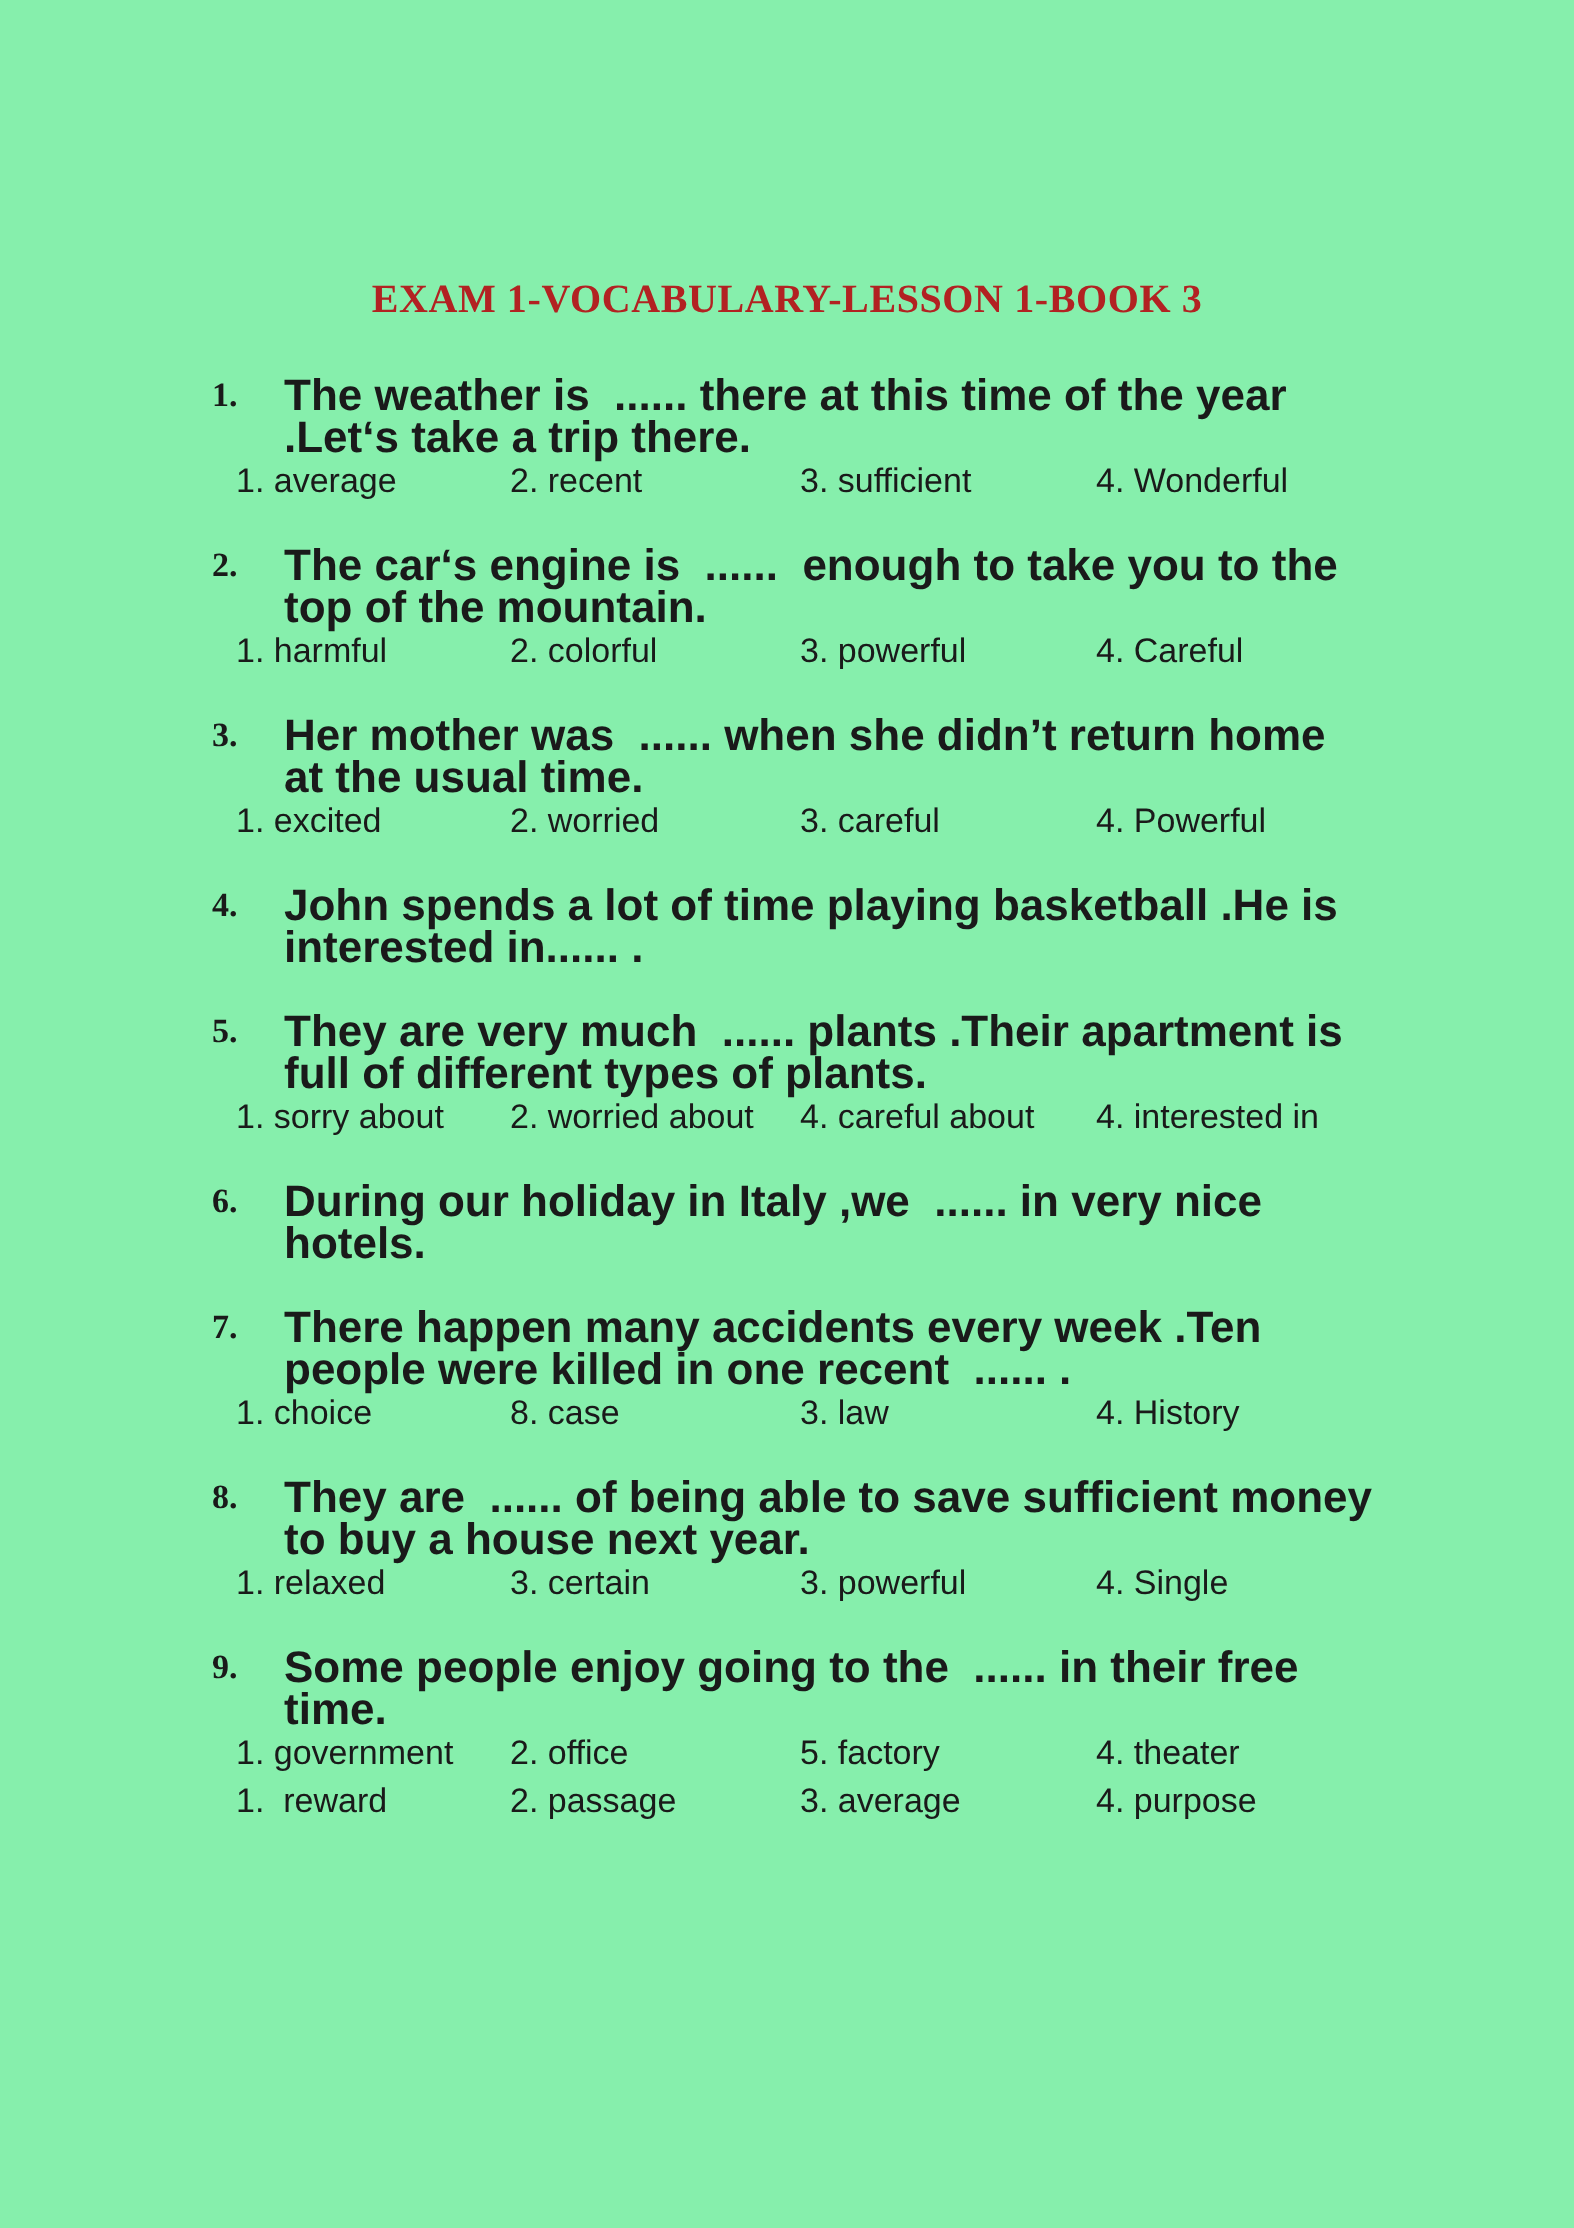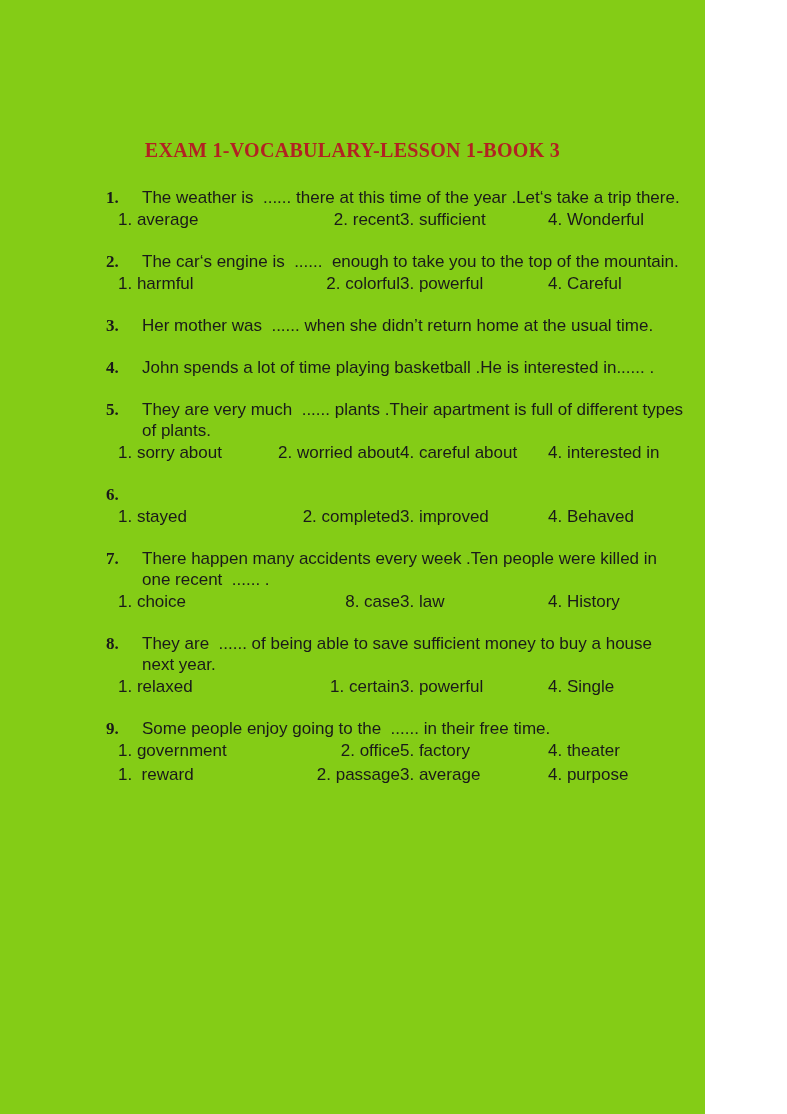--- a/index.html
+++ b/index.html
@@ -3,21 +3,21 @@
 <meta charset="utf-8">
 <style>
   html, body { margin: 0; padding: 0; }
   body {
     width: 787px; height: 1114px;
     background: #ffffff;
     font-family: "Liberation Sans", sans-serif;
     color: #1a1a1a;
     overflow: hidden;
   }
-  .page { position: relative; width: 705px; height: 1114px; background: #84cc16; }
+  .page { position: relative; width: 787px; height: 1114px; background: #86efac; }
   .title {
     margin: 0;
     padding-top: 138px;
     margin-bottom: 25px;
     text-align: center;
     font-family: "Liberation Serif", serif;
     font-weight: bold;
     font-size: 20px;
     line-height: 24px;
     letter-spacing: 0.3px;
@@ -29,36 +29,36 @@
   .q-row { display: flex; align-items: flex-start; }
   .q-num {
     font-family: "Liberation Serif", serif;
     font-weight: bold;
     font-size: 17px;
     line-height: 21px;
     width: 36px;
     flex-shrink: 0;
   }
   .q-text {
-    font-weight: normal;
-    font-size: 17px;
+    font-weight: bold;
+    font-size: 22px;
     line-height: 21px;
     max-width: 545px;
     white-space: pre-wrap;
   }
   .options {
     display: flex;
     margin-left: 12px;
     margin-top: 1px;
     font-size: 17px;
     line-height: 21px;
     white-space: pre;
   }
   .opt1 { width: 137px; flex-shrink: 0; }
-  .opt2 { width: 145px; flex-shrink: 0; text-align: right; }
+  .opt2 { width: 145px; flex-shrink: 0; }
   .opt3 { width: 148px; flex-shrink: 0; }
   .opt4 { flex: 1; }
 </style>
 </head>
 <body>
 
 <div class="page">
   <h1 class="title">EXAM 1-VOCABULARY-LESSON 1-BOOK 3</h1>
 
   <div class="questions">
@@ -87,20 +87,26 @@
         <span class="opt3">3. powerful</span>
         <span class="opt4">4. Careful</span>
       </div>
     </div>
 
     <div class="question">
       <div class="q-row">
         <span class="q-num">3.</span>
         <span class="q-text">Her mother was  ...... when she didn’t return home at the usual time.</span>
       </div>
+      <div class="options">
+        <span class="opt1">1. excited</span>
+        <span class="opt2">2. worried</span>
+        <span class="opt3">3. careful</span>
+        <span class="opt4">4. Powerful</span>
+      </div>
     </div>
 
     <div class="question">
       <div class="q-row">
         <span class="q-num">4.</span>
         <span class="q-text">John spends a lot of time playing basketball .He is interested in...... .</span>
       </div>
     </div>
 
     <div class="question">
@@ -112,26 +118,21 @@
         <span class="opt1">1. sorry about</span>
         <span class="opt2">2. worried about</span>
         <span class="opt3">4. careful about</span>
         <span class="opt4">4. interested in</span>
       </div>
     </div>
 
     <div class="question">
       <div class="q-row">
         <span class="q-num">6.</span>
-      </div>
-      <div class="options">
-        <span class="opt1">1. stayed</span>
-        <span class="opt2">2. completed</span>
-        <span class="opt3">3. improved</span>
-        <span class="opt4">4. Behaved</span>
+        <span class="q-text">During our holiday in Italy ,we  ...... in very nice hotels.</span>
       </div>
     </div>
 
     <div class="question">
       <div class="q-row">
         <span class="q-num">7.</span>
         <span class="q-text">There happen many accidents every week .Ten people were killed in one recent  ...... .</span>
       </div>
       <div class="options">
         <span class="opt1">1. choice</span>
@@ -141,21 +142,21 @@
       </div>
     </div>
 
     <div class="question">
       <div class="q-row">
         <span class="q-num">8.</span>
         <span class="q-text">They are  ...... of being able to save sufficient money to buy a house next year.</span>
       </div>
       <div class="options">
         <span class="opt1">1. relaxed</span>
-        <span class="opt2">1. certain</span>
+        <span class="opt2">3. certain</span>
         <span class="opt3">3. powerful</span>
         <span class="opt4">4. Single</span>
       </div>
     </div>
 
     <div class="question tight">
       <div class="q-row">
         <span class="q-num">9.</span>
         <span class="q-text">Some people enjoy going to the  ...... in their free time.</span>
       </div>

